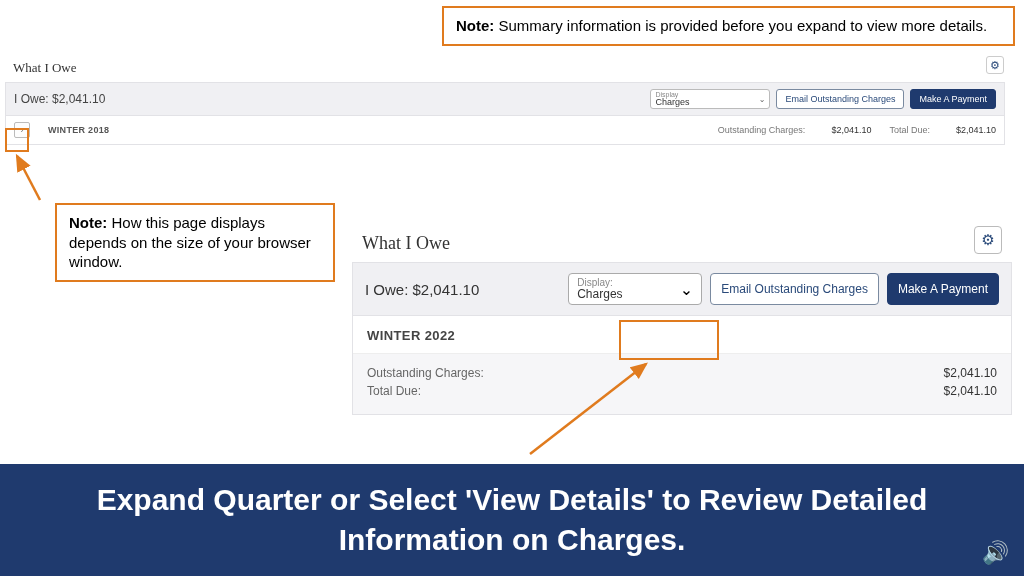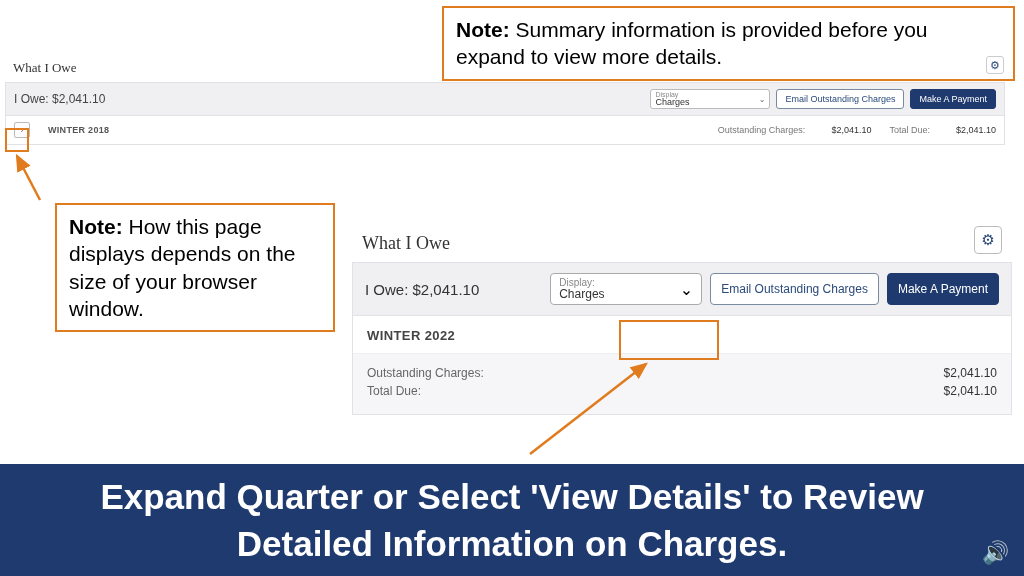--- a/index.html
+++ b/index.html
@@ -11,21 +11,21 @@
     position: relative;
     overflow: hidden;
   }
 
   
   .callout {
     position: absolute;
     border: 2.5px solid #e07b1e;
     background: #fff;
     padding: 8px 12px;
-    font-size: 21px;
+    font-size: 15px;
     line-height: 1.3;
   }
   .callout .bold { font-weight: bold; }
 
   
   .top-view {
     position: absolute;
     left: 5px; top: 56px;
     width: 1000px;
   }
@@ -138,21 +138,21 @@
     color:#2a4a7a;font-size:15px;background:#fff;
   }
   .c-bar {
     background:#f0f0f3;
     border:1px solid #e2e2e6;
     padding: 10px 12px;
     display:flex; align-items:center; gap:8px;
   }
   .c-owe { font-size: 15px; color:#333; flex:0 0 auto; margin-right:auto; }
   .c-display {
-    width: 152px;
+    width: 134px;
     border:1px solid #aaa;
     border-radius:4px;
     background:#fff;
     padding: 3px 8px;
     display:flex; justify-content:space-between; align-items:center;
   }
   .c-display .lbl { font-size:10px; color:#888; display:block; line-height:1.1; }
   .c-display .val { font-size:12px; color:#333; display:block; line-height:1.1; }
   .c-btn {
     border:1px solid #7a8aa0; border-radius:4px; background:#fff;
@@ -181,21 +181,21 @@
   .c-detail { padding: 10px 14px 14px 14px; background:#f6f6f8; }
   .c-line { display:flex; justify-content:space-between; font-size:12px; color:#666; padding:2px 0; }
   .c-line .v { color:#333; }
 
   
   .banner {
     position:absolute; left:0; bottom:0; width:1024px; height:112px;
     background:#1f3a6e; display:flex; align-items:center; justify-content:center;
   }
   .banner-text {
-    color:#fff; font-weight:900; font-size:35px; text-align:center;
+    color:#fff; font-weight:900; font-size:30px; text-align:center;
     line-height:1.35; font-family: Arial, Helvetica, sans-serif;
     padding: 0 80px;
   }
   .speaker {
     position:absolute; right:14px; bottom:10px; color:#aeb8c8; font-size:22px;
   }
 
   
   svg.overlay { position:absolute; left:0; top:0; width:1024px; height:576px; pointer-events:none; }
 </style>

